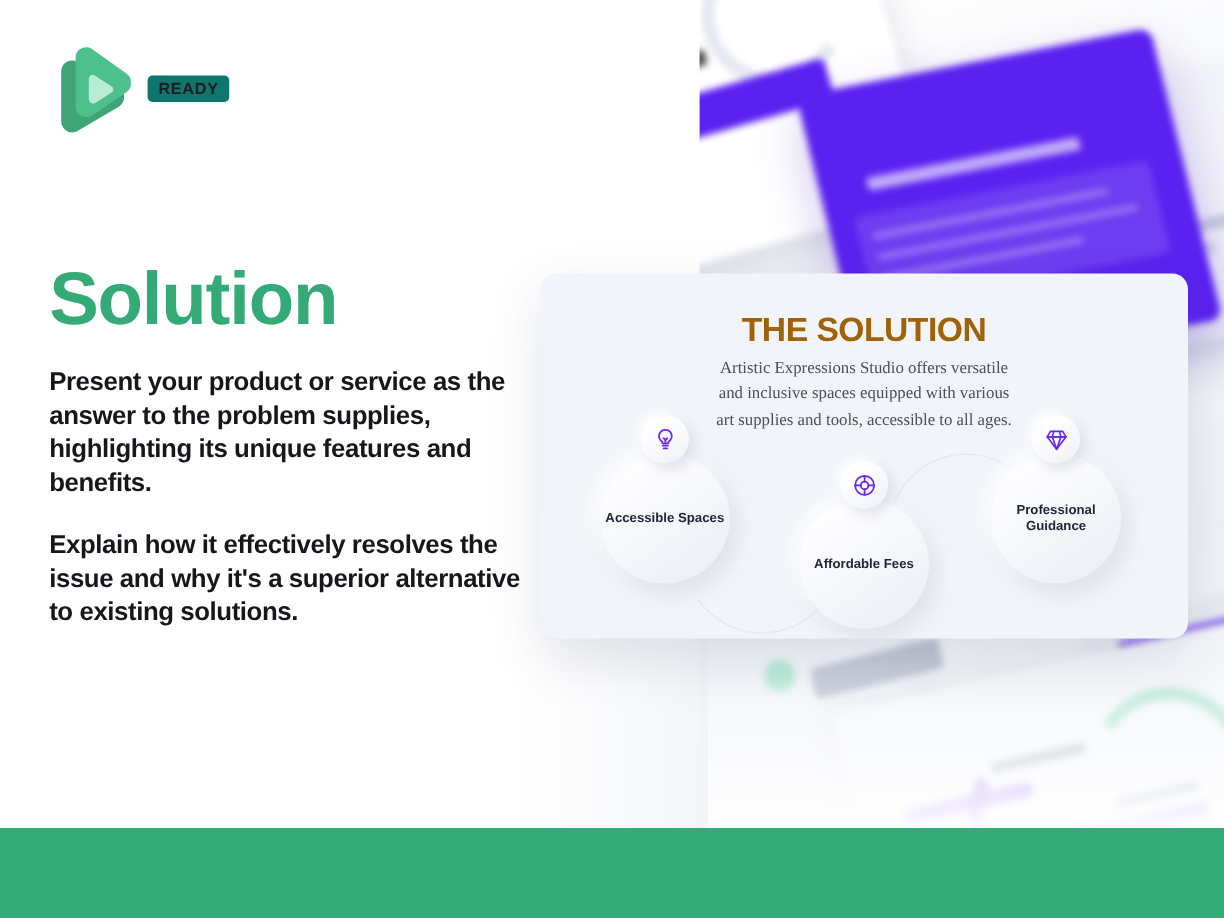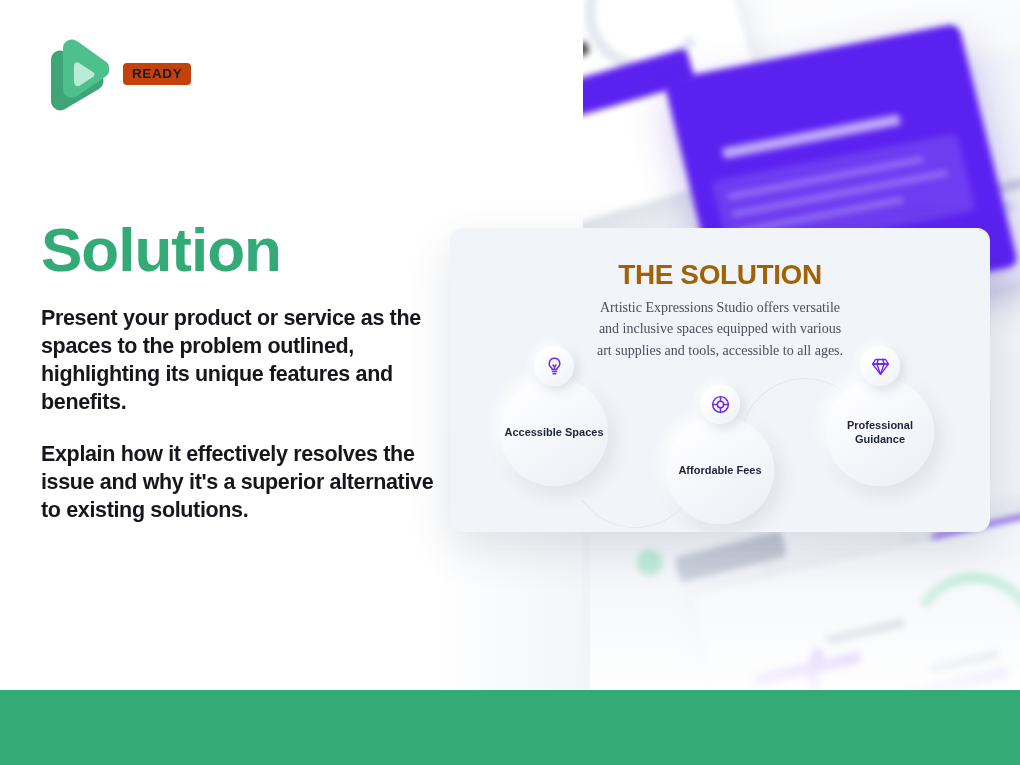--- a/index.html
+++ b/index.html
@@ -149,21 +149,21 @@
     background:linear-gradient(to right,rgba(255,255,255,0),rgba(238,241,246,.75));
     pointer-events:none;
   }
 
   
   .logo{ position:absolute; left:41px; top:38px; display:flex; align-items:center; gap:14px; }
   .logo-mark{ position:relative; width:68px; height:76px; }
 
   .logo-text{ position:relative; }
   .ready-badge{
-    display:inline-block; background:#c2410c; color:#1c1c24;
+    display:inline-block; background:#0f766e; color:#1c1c24;
     font-size:13.5px; font-weight:700; letter-spacing:.6px;
     padding:3px 9px 4px; border-radius:4px; margin-bottom:4px;
   }
   .brand-name{
     font-size:26.5px; font-weight:800; color:#101018;
     letter-spacing:-.6px; line-height:1.12;
   }
 
   
   .headline{
@@ -289,21 +289,21 @@
     </svg>
   </div>
   <div class="logo-text">
     <div class="ready-badge">READY</div>
   </div>
 </div>
 
 <div class="headline">Solution</div>
 
 <div class="body-copy">
-  <p>Present your product or service as the spaces to the problem outlined, highlighting its unique features and benefits.</p>
+  <p>Present your product or service as the answer to the problem supplies, highlighting its unique features and benefits.</p>
   <p>Explain how it effectively resolves the issue and why it's a superior alternative to existing solutions.</p>
 </div>
 
 <div class="solution-card">
   <div class="card-title">THE SOLUTION</div>
   <div class="card-sub">Artistic Expressions Studio offers versatile and inclusive spaces equipped with various art supplies and tools, accessible to all ages.</div>
 
   <div class="nodes">
     <div class="connector conn-a"></div>
     <div class="connector conn-b"></div>

